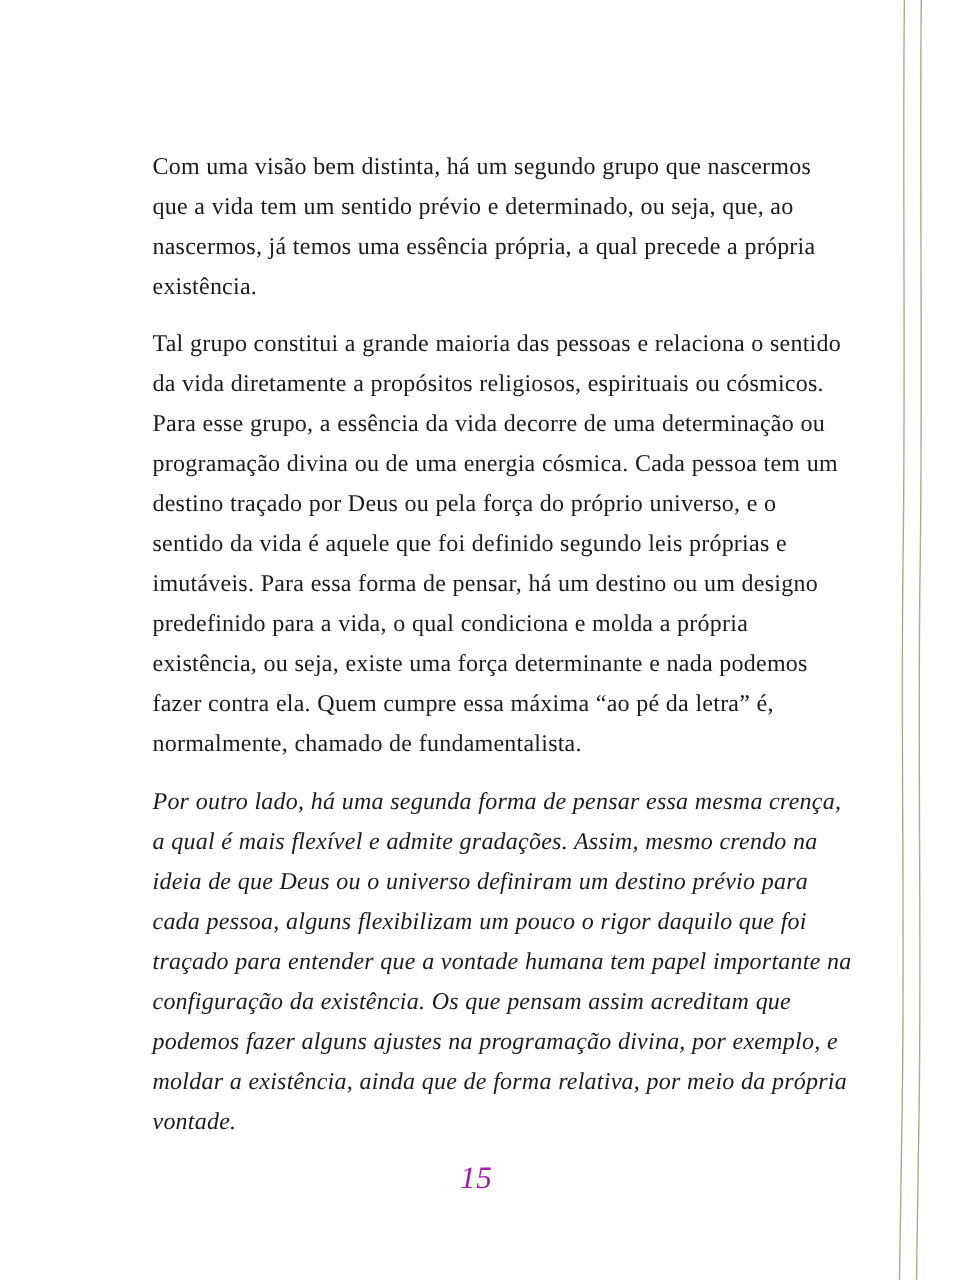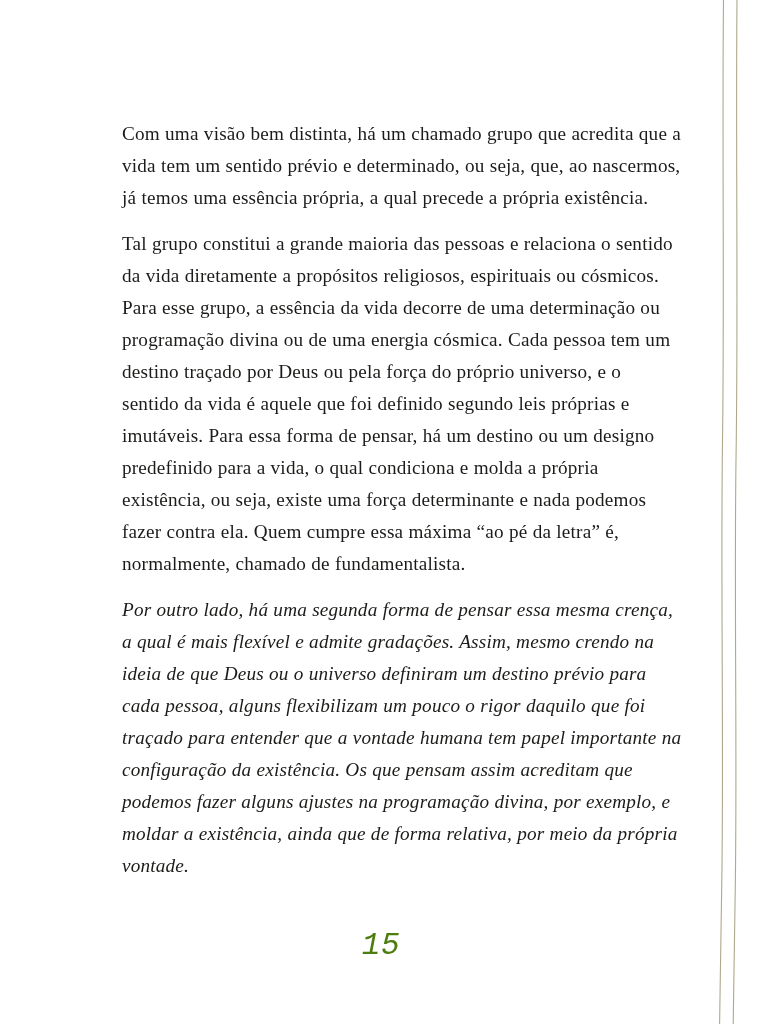--- a/index.html
+++ b/index.html
@@ -65,42 +65,42 @@
   
   #folio {
     position: absolute;
     left: 0;
     right: 0;
     top: 930px;
     text-align: center;
   }
   #folio .folio-num {
     display: inline-block;
-    font-family: Liberation Mono, monospace;
+    font-family: Liberation Serif, serif;
     font-style: italic;
-    font-size: 31px;
+    font-size: 25px;
     line-height: 1;
-    color: #4d7c0f;
+    color: #a21caf;
     letter-spacing: 0.02em;
   }
 </style>
 </head>
 <body>
 
 <div id="page-sheet">
 
   <div id="edge-rules">
     <svg viewBox="0 0 62 1024" preserveAspectRatio="none" aria-hidden="true">
       <path d="M 23.5 0 C 22.0 140, 24.6 300, 22.4 450 C 20.6 600, 24.2 760, 21.5 900 C 20.4 955, 20.0 995, 19.6 1024" fill="none" stroke="#a9a485" stroke-width="1.1" opacity="0.95"></path>
       <path d="M 37.0 0 C 35.6 150, 38.4 310, 36.0 460 C 34.0 610, 37.6 770, 35.0 905 C 34.0 958, 33.6 996, 33.2 1024" fill="none" stroke="#a9a485" stroke-width="1.1" opacity="0.95"></path>
     </svg>
   </div>
 
   <div id="text-column">
-    <p class="para">Com uma visão bem distinta, há um chamado grupo que acredita que a vida tem um sentido prévio e determinado, ou seja, que, ao nascermos, já temos uma essência própria, a qual precede a própria existência.</p>
+    <p class="para">Com uma visão bem distinta, há um segundo grupo que nascermos que a vida tem um sentido prévio e determinado, ou seja, que, ao nascermos, já temos uma essência própria, a qual precede a própria existência.</p>
     <p class="para">Tal grupo constitui a grande maioria das pessoas e relaciona o sentido da vida diretamente a propósitos religiosos, espirituais ou cósmicos. Para esse grupo, a essência da vida decorre de uma determinação ou programação divina ou de uma energia cósmica. Cada pessoa tem um destino traçado por Deus ou pela força do próprio universo, e o sentido da vida é aquele que foi definido segundo leis próprias e imutáveis. Para essa forma de pensar, há um destino ou um designo predefinido para a vida, o qual condiciona e molda a própria existência, ou seja, existe uma força determinante e nada podemos fazer contra ela. Quem cumpre essa máxima “ao pé da letra” é, normalmente, chamado de fundamentalista.</p>
     <p class="para">Por outro lado, há uma segunda forma de pensar essa mesma crença, a qual é mais flexível e admite gradações. Assim, mesmo crendo na ideia de que Deus ou o universo definiram um destino prévio para cada pessoa, alguns flexibilizam um pouco o rigor daquilo que foi traçado para entender que a vontade humana tem papel importante na configuração da existência. Os que pensam assim acreditam que podemos fazer alguns ajustes na programação divina, por exemplo, e moldar a existência, ainda que de forma relativa, por meio da própria vontade.</p>
   </div>
 
   <div id="folio">
     <span class="folio-num">15</span>
   </div>
 
 </div>
 

